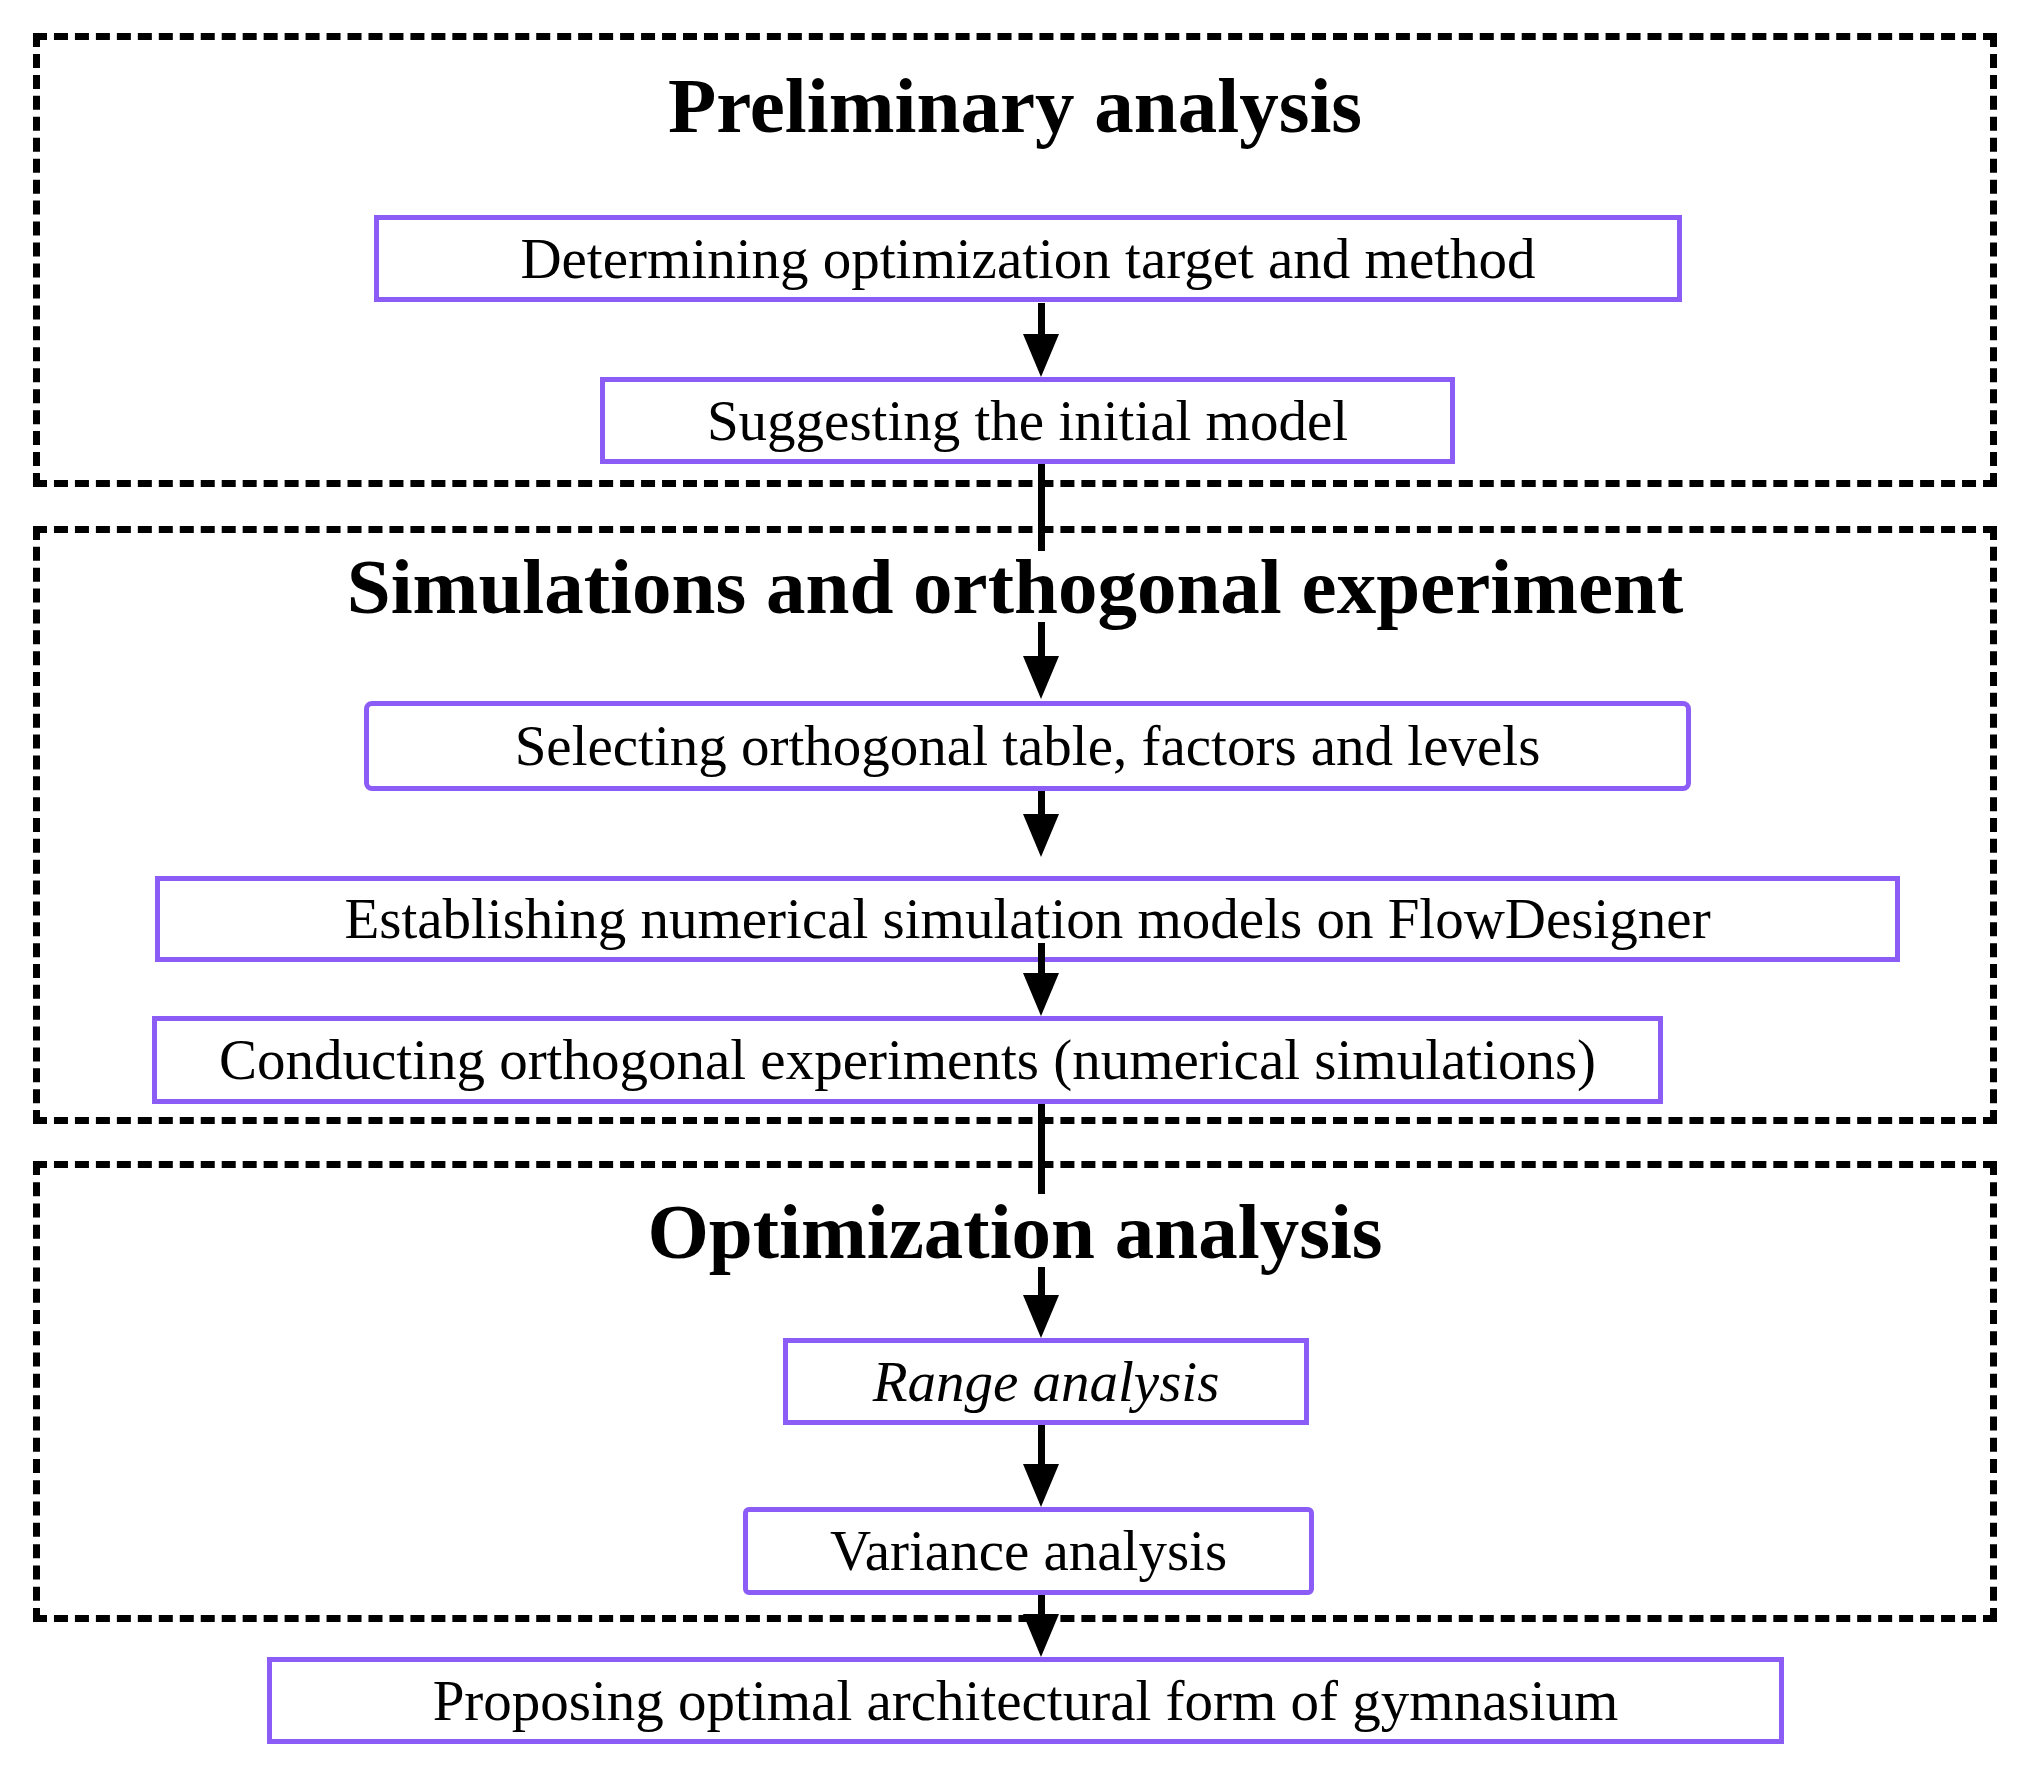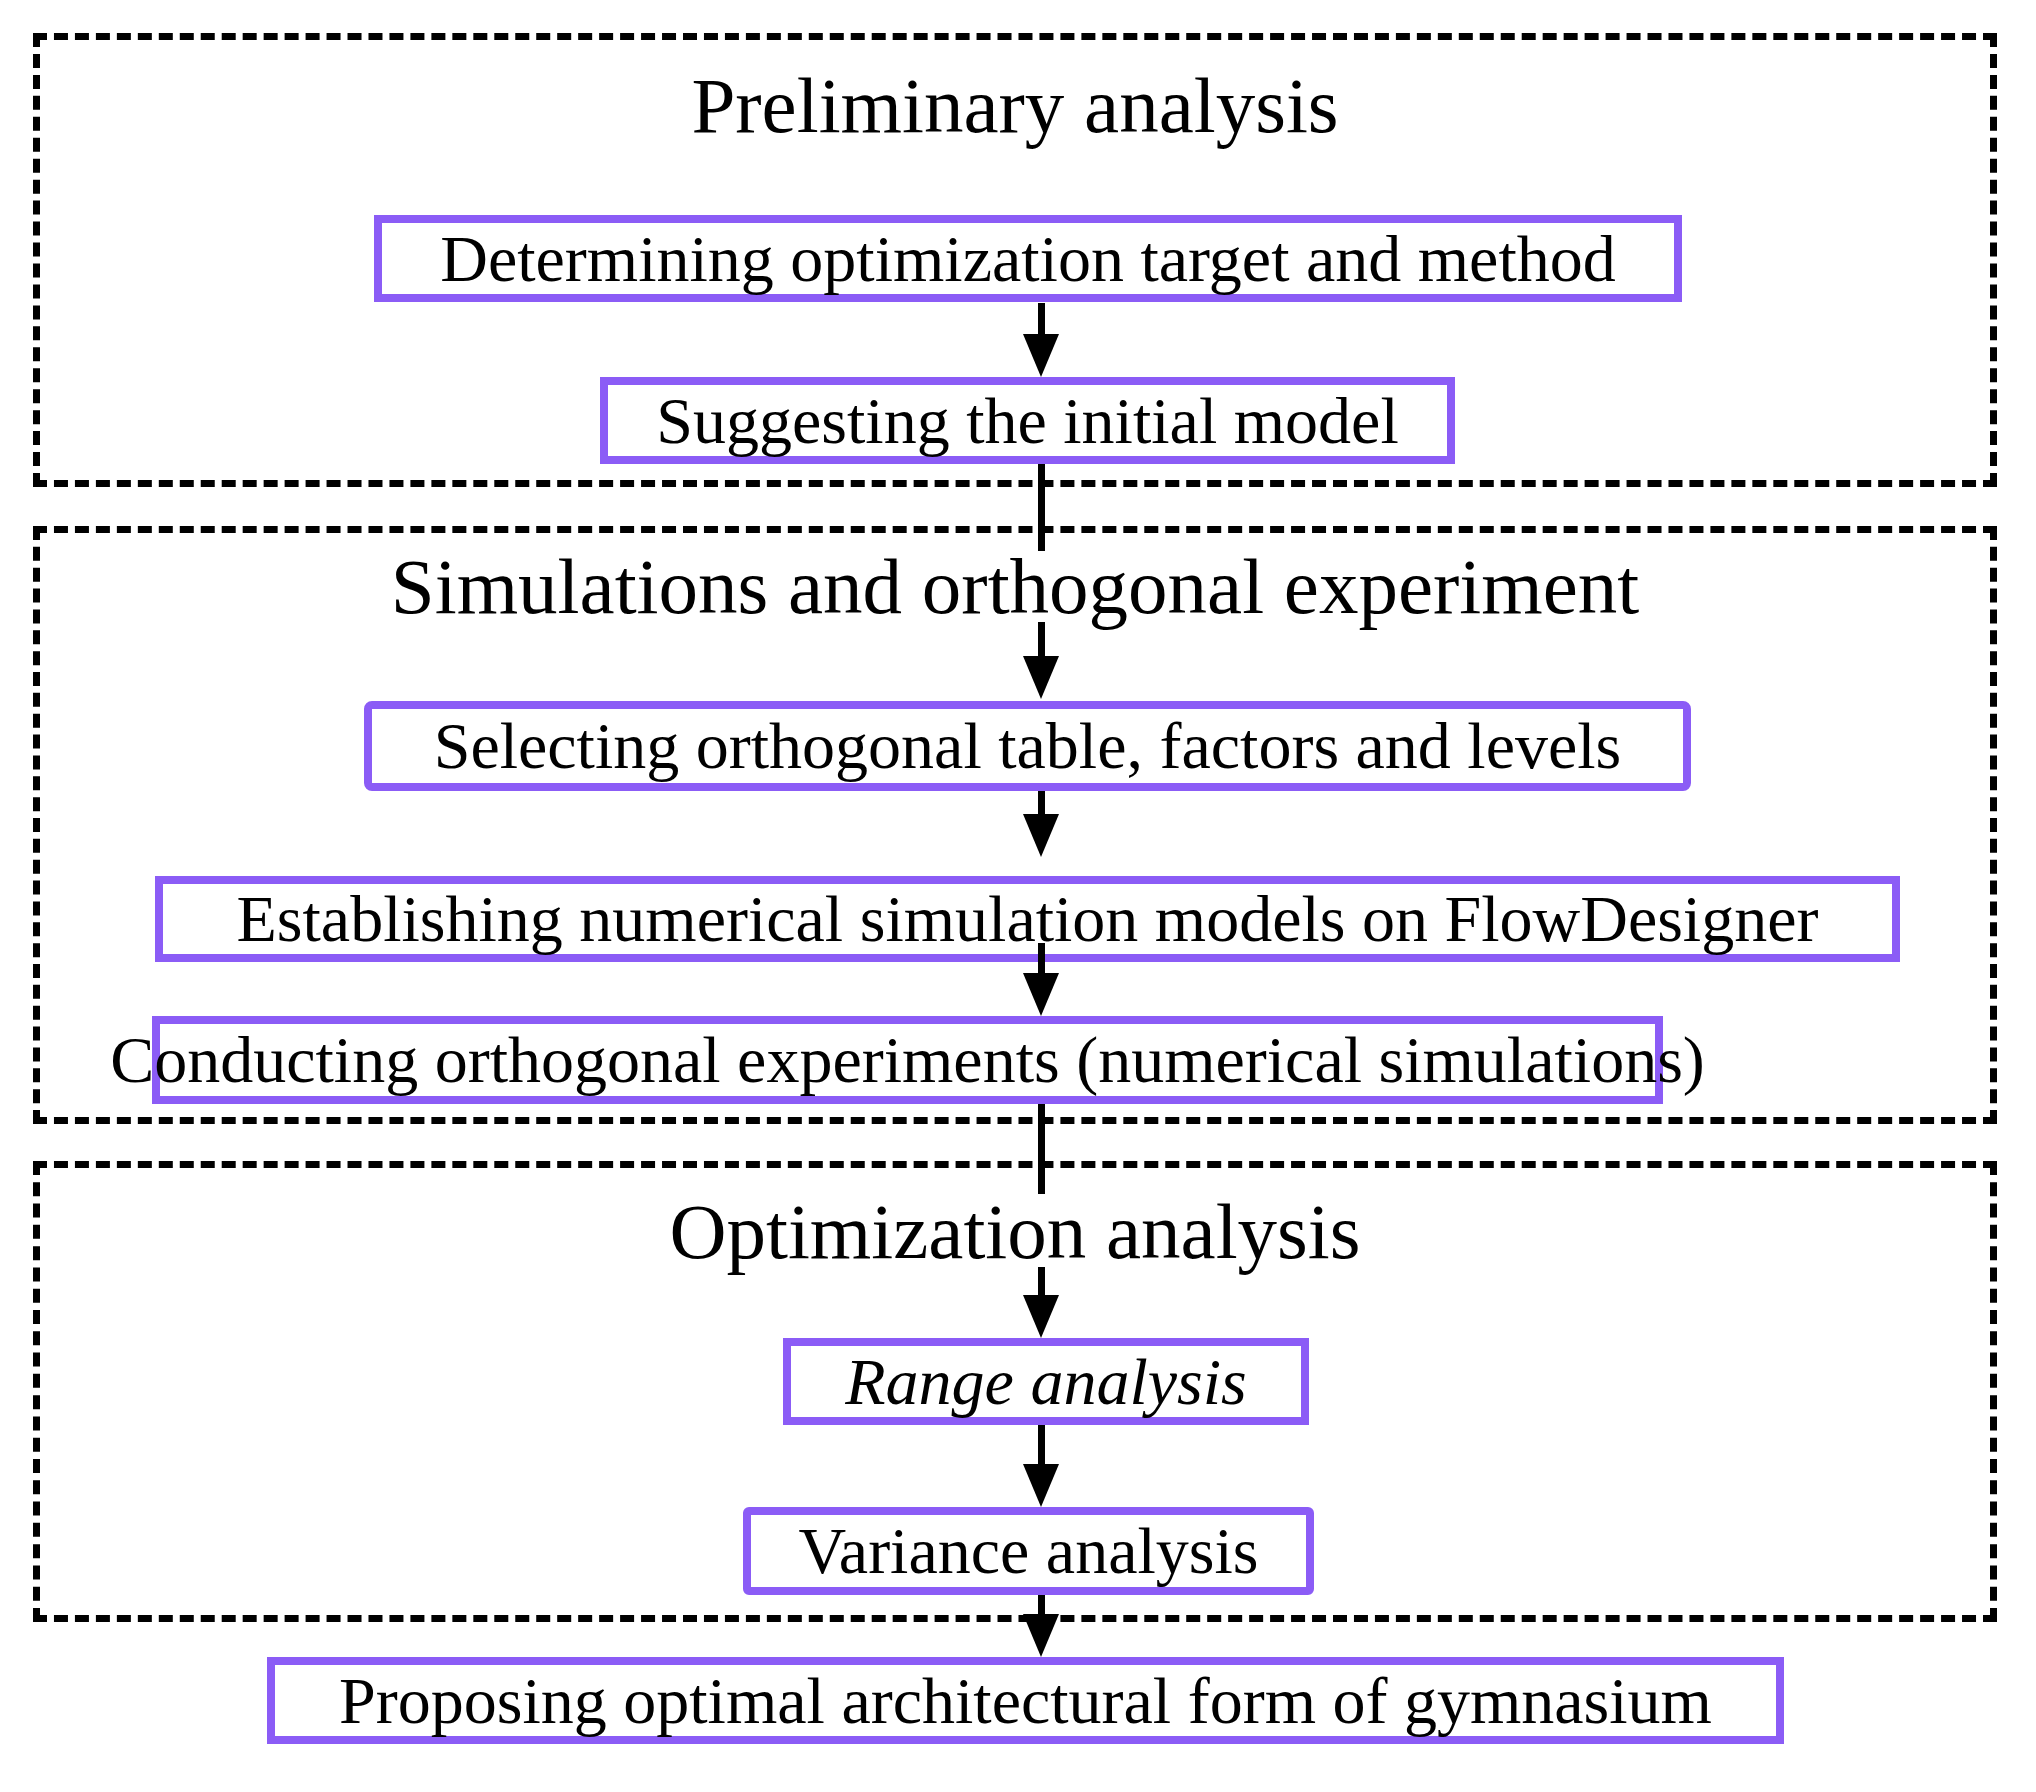--- a/index.html
+++ b/index.html
@@ -19,32 +19,32 @@
   .dashed-section {
     position: absolute;
     border: 7.4px dashed #000000;
     box-sizing: border-box;
     background: transparent;
   }
   .section-title {
     position: absolute;
     text-align: center;
     font-size: 79px;
-    font-weight: normal;
+    font-weight: bold;
     line-height: 1.1;
     white-space: nowrap;
   }
   .step-box {
     position: absolute;
-    border: 8px solid #8b5cf6;
+    border: 5px solid #8b5cf6;
     box-sizing: border-box;
     display: flex;
     align-items: center;
     justify-content: center;
-    font-size: 66px;
+    font-size: 57px;
     line-height: 1.05;
     white-space: nowrap;
     background: #ffffff;
   }
   .connector-line {
     position: absolute;
     width: 6.6px;
     background: #000000;
     left: 1038px;
   }

